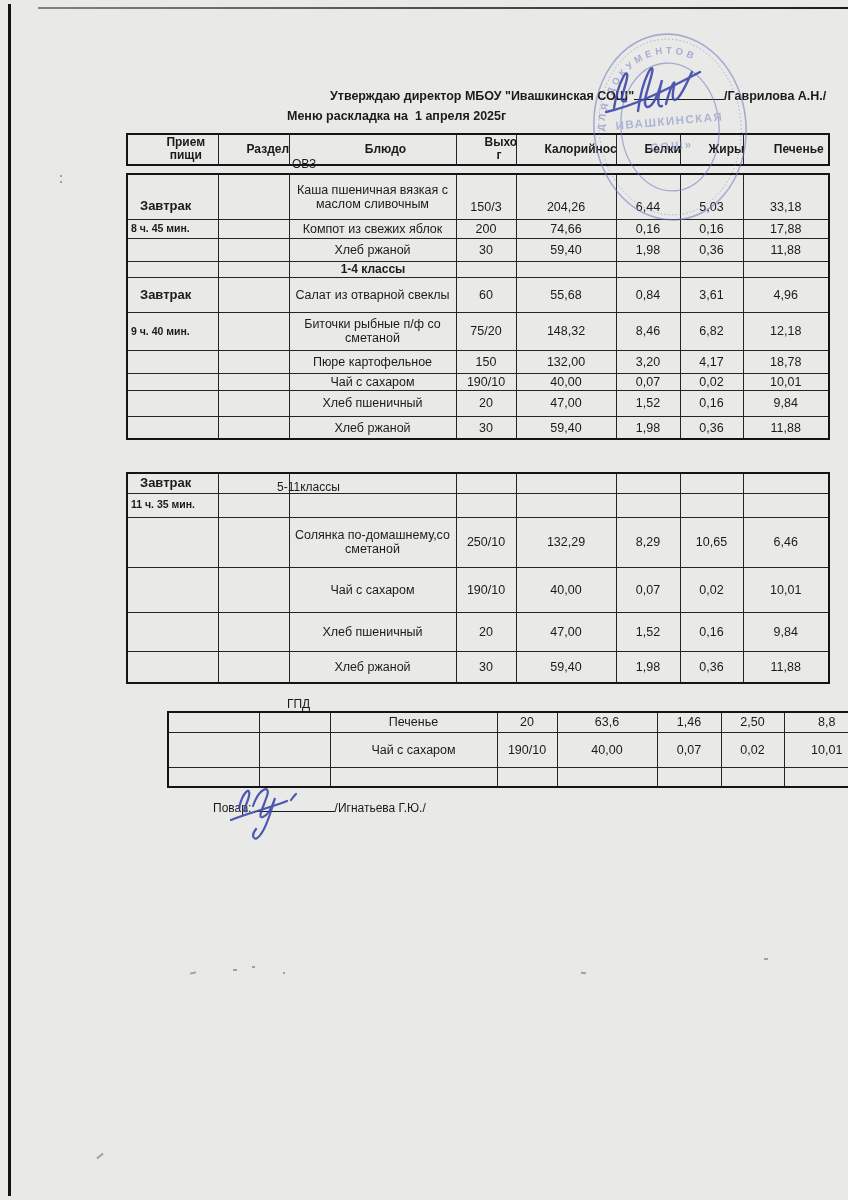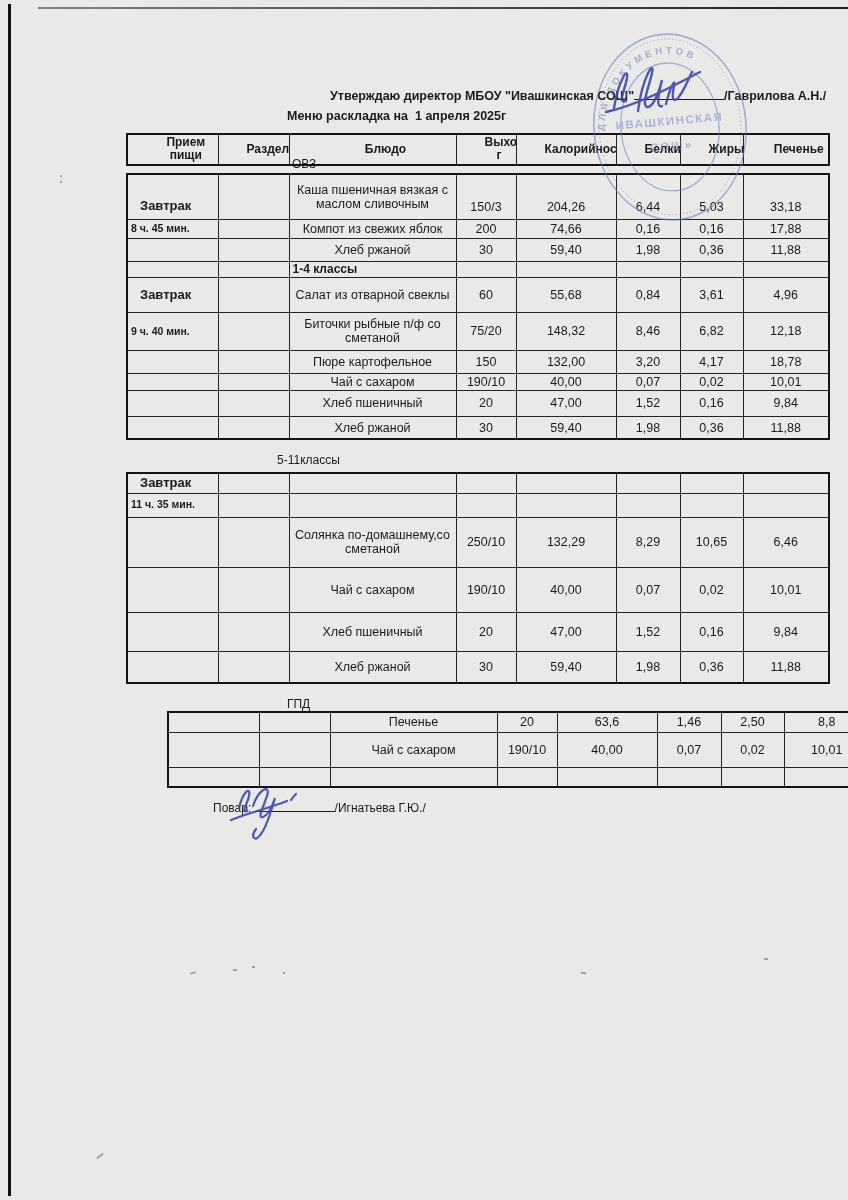--- a/index.html
+++ b/index.html
@@ -21,37 +21,37 @@
   table.menu td{border:1.5px solid #242424;overflow:hidden;font-size:12.5px;
                 text-align:center;vertical-align:middle;padding:1px 2px;line-height:1.12;}
   .hdr-wrap{position:absolute;left:126px;top:133px;}
   #hdr td{font-weight:700;font-size:12px;height:19px;padding-left:28px;}
   .t0-wrap{position:absolute;left:126px;top:173px;}
   .t1-wrap{position:absolute;left:126px;top:472px;}
   .t2-wrap{position:absolute;left:126px;top:711px;padding-left:41px;}
   td.c-meal.meal-b{font-weight:700;font-size:13px;text-align:left;padding-left:12px;}
   td.c-meal.time{font-weight:700;font-size:10.5px;text-align:left;padding-left:3px;white-space:nowrap;}
   td.c-dish{padding:1px 3px;}
-  td.c-dish.lbl{font-weight:700;font-size:12px;text-align:left;padding-left:3px;}
+  td.c-dish.lbl{font-weight:700;font-size:12px;text-align:center;padding-left:3px;}
   
   #tbl0 tr:nth-child(1){height:45px}#tbl0 tr:nth-child(2){height:19px}
   #tbl0 tr:nth-child(3){height:23px}#tbl0 tr:nth-child(4){height:14px}
   #tbl0 tr:nth-child(5){height:35px}#tbl0 tr:nth-child(6){height:38px}
   #tbl0 tr:nth-child(7){height:23px}#tbl0 tr:nth-child(8){height:15px}
   #tbl0 tr:nth-child(9){height:26px}#tbl0 tr:nth-child(10){height:23px}
   #tbl0 tr:nth-child(1) .c-num,#tbl0 tr:nth-child(1) .c-meal{vertical-align:bottom;padding-bottom:5px;}
   #tbl1 tr:nth-child(1){height:20px}#tbl1 tr:nth-child(2){height:24px}
   #tbl1 tr:nth-child(3){height:50px}#tbl1 tr:nth-child(4){height:45px}
   #tbl1 tr:nth-child(5){height:39px}#tbl1 tr:nth-child(6){height:32px}
   #tbl2 tr:nth-child(1){height:20px}#tbl2 tr:nth-child(2){height:35px}
   #tbl2 tr:nth-child(3){height:20px}
   
   .sec-label{position:absolute;font-size:12px;font-weight:400;white-space:nowrap;}
   #lab0{left:292px;top:157px;}
-  #lab1{left:277px;top:453px;}
+  #lab1{left:277px;top:480px;}
   #lab2{left:287px;top:697px;}
   
   .cook{position:absolute;left:213px;top:799px;font-size:12px;white-space:nowrap;}
   .cook .sig-line{width:80px;}
   
   .stamp{position:absolute;left:585px;top:28px;opacity:.55;transform:rotate(-5deg);}
   .stamp text{font-family:"Liberation Sans",sans-serif;}
   .sig1{position:absolute;left:600px;top:58px;}
   .sig2{position:absolute;left:225px;top:778px;}
 </style>

